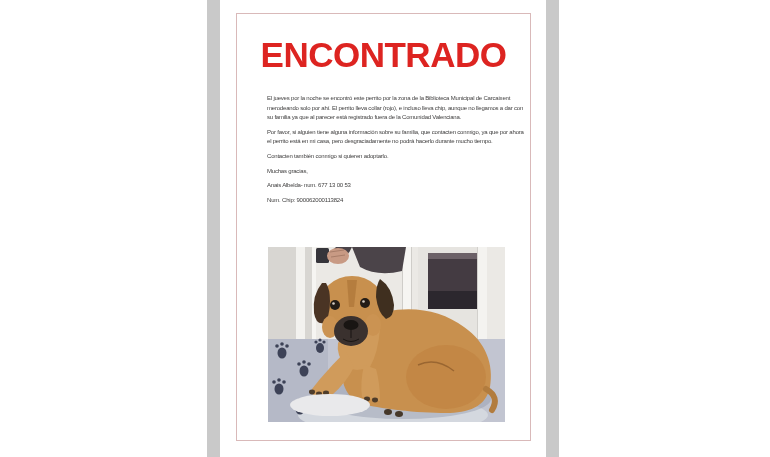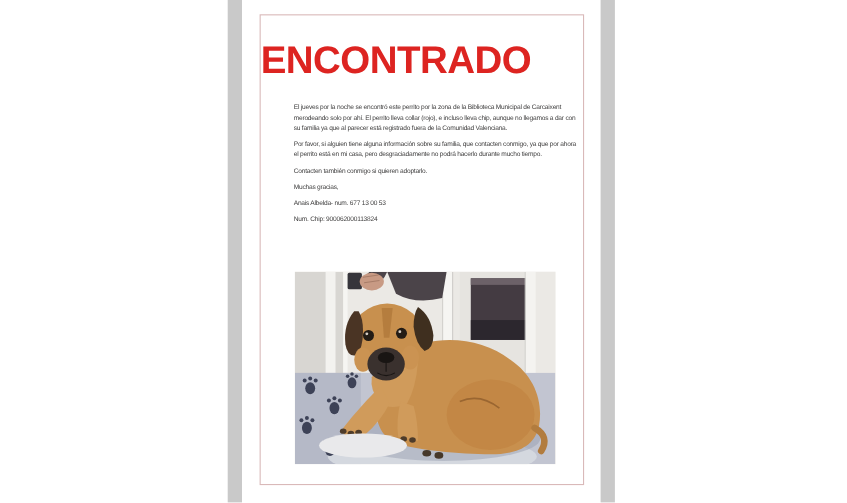--- a/index.html
+++ b/index.html
@@ -8,21 +8,21 @@
     overflow:hidden;font-family:"Liberation Sans",sans-serif;
   }
   .gutter{position:absolute;top:0;height:457px;width:13px;background:#c9c9c9;}
   .gutter.left{left:207px;}
   .gutter.right{left:546px;}
   .poster{
     position:absolute;left:236px;top:13px;width:295px;height:428px;
     background:#ffffff;border:1px solid #d9b9b9;box-sizing:border-box;
   }
   .poster-title{
-    margin:23px 0 0 0;
+    margin:23px 0 0 0;text-align:center;
     font-size:35px;font-weight:bold;letter-spacing:-0.5px;line-height:1;
     color:#dd2421;
   }
   .poster-body{
     position:absolute;left:30px;top:80px;width:260px;
     font-size:6px;letter-spacing:-0.2px;line-height:9.6px;color:#3f3e3e;
   }
   .poster-body p{margin:0 0 5px 0;}
   .photo{
     position:absolute;left:31px;top:233px;width:237px;height:175px;

